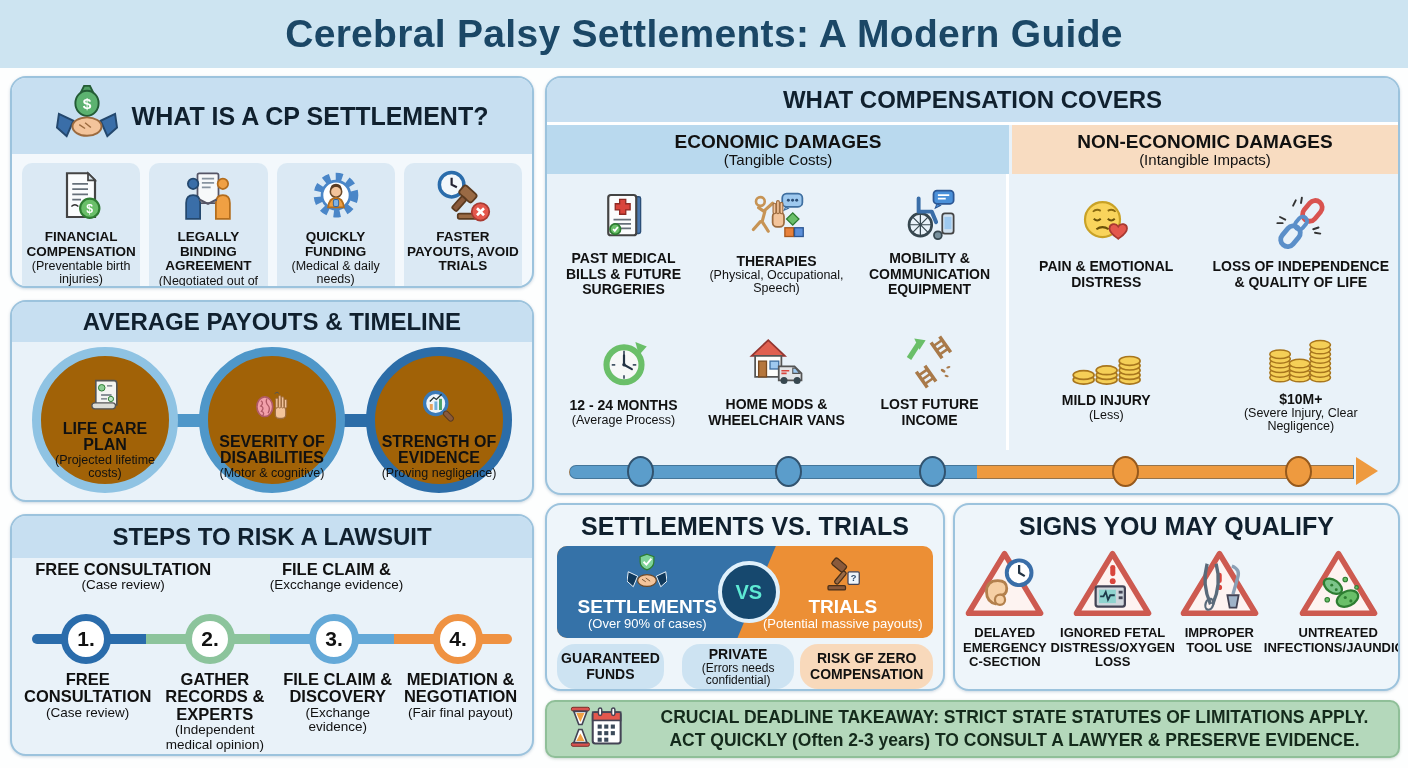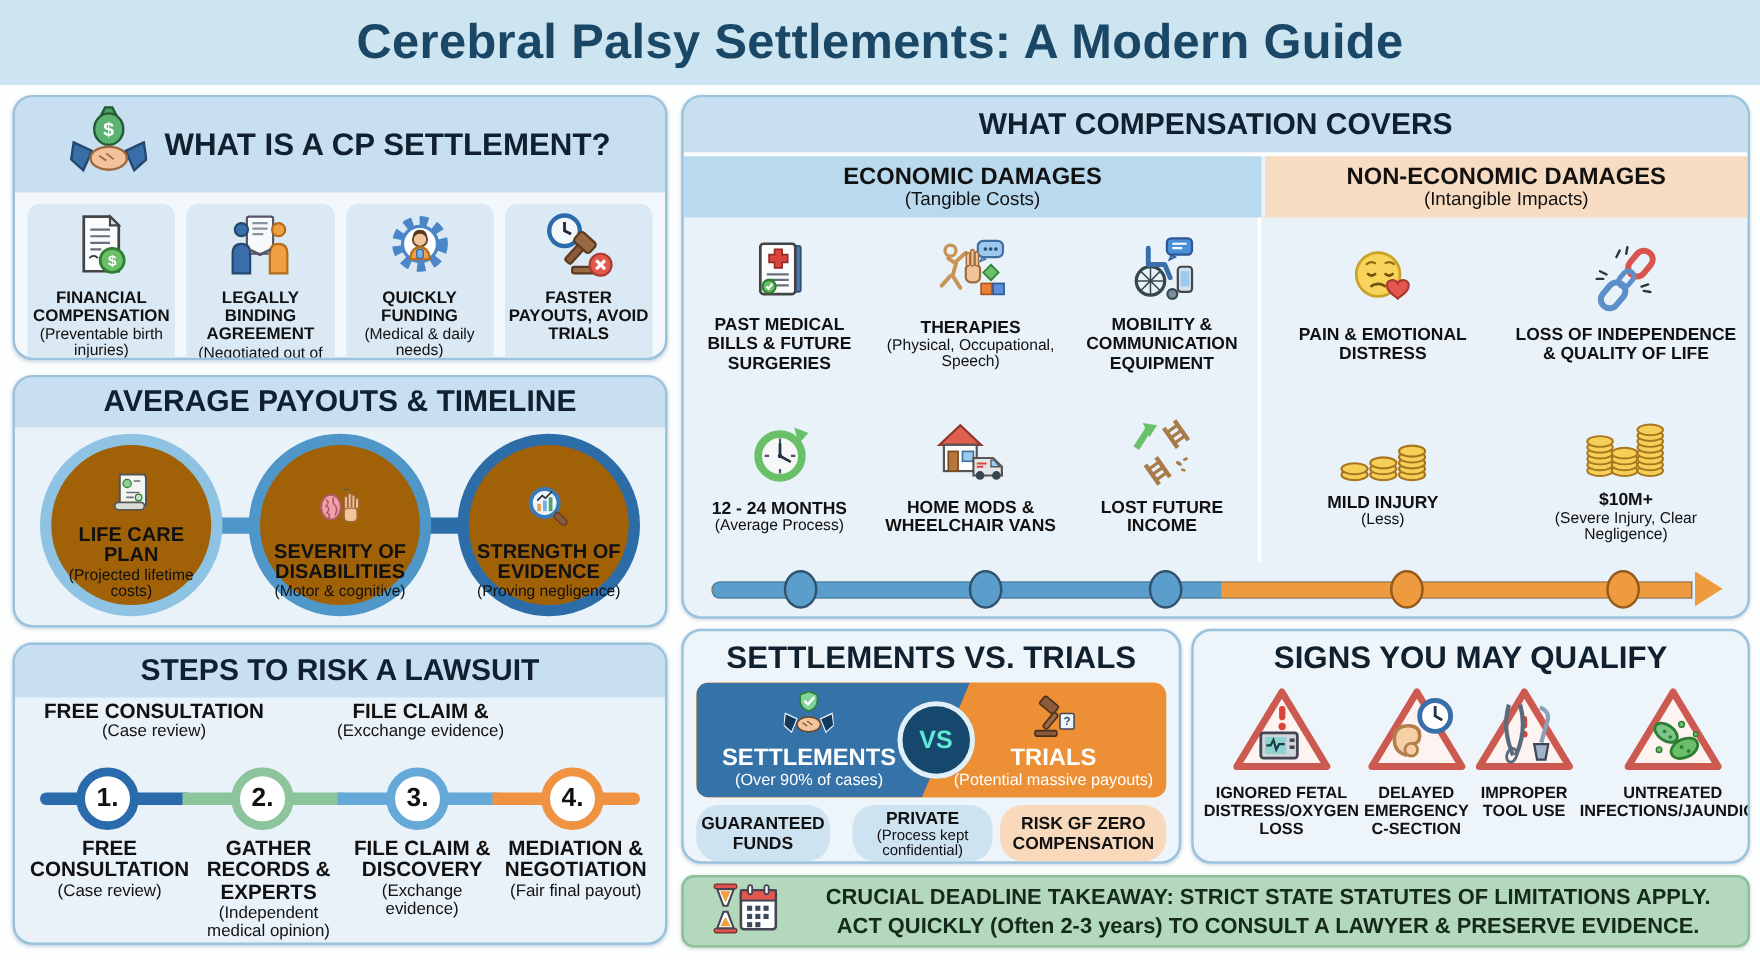--- a/index.html
+++ b/index.html
@@ -556,57 +556,57 @@
         <div class="s">(Potential massive payouts)</div>
       </div>
       <div class="vscirc">VS</div>
     </div>
     <div class="chips">
       <div class="chip chip1">
         <div class="t">GUARANTEED FUNDS</div>
       </div>
       <div class="chip chip2">
         <div class="t">PRIVATE</div>
-        <div class="s">(Process kept confidential)</div>
+        <div class="s">(Errors needs confidential)</div>
       </div>
       <div class="chip chip3">
         <div class="t">RISK GF ZERO COMPENSATION</div>
       </div>
     </div>
   </div>
 
   <div class="panel" id="p-signs">
     <div class="p5title">SIGNS YOU MAY QUALIFY</div>
     <div class="signs">
+      <div class="sign">
+        <span>
+          <svg viewBox="0 0 72 64">
+            <path d="M36 5 L68 58 H4 Z" fill="#fdf3f1" stroke="#cd5a50" stroke-width="5" stroke-linejoin="round"></path>
+            <path d="M29 50q-9-2-9-11 0-10 10-10 8 0 8 7 0 6-6 6" fill="#f6cfa4" stroke="#b3804d" stroke-width="2.5"></path>
+            <circle cx="32" cy="46" r="4.5" fill="#f6cfa4" stroke="#b3804d" stroke-width="2"></circle>
+            <circle cx="49" cy="22" r="11" fill="#fff" stroke="#3a6ea8" stroke-width="3.5"></circle>
+            <path d="M49 15v7l5 3" stroke="#234" stroke-width="2" fill="none"></path>
+          </svg>
+        </span>
+        <div class="t">DELAYED EMERGENCY C-SECTION</div>
+      </div>
       <div class="sign">
         <span>
           <svg viewBox="0 0 72 64">
             <path d="M36 5 L68 58 H4 Z" fill="#fdf3f1" stroke="#cd5a50" stroke-width="5" stroke-linejoin="round"></path>
             <rect x="34" y="15" width="4.5" height="10" rx="2.2" fill="#d9453c"></rect>
               <circle cx="36.2" cy="29.5" r="2.6" fill="#d9453c"></circle>
             <rect x="21" y="34" width="26" height="18" rx="2" fill="#cfd6dc" stroke="#445" stroke-width="2"></rect>
             <rect x="24" y="37" width="15" height="12" fill="#8fd4cf"></rect>
             <path d="M25 43h3l2-4 2 7 2-4h4" stroke="#1d3a4a" stroke-width="1.6" fill="none"></path>
             <rect x="41.5" y="38" width="3.5" height="2.5" fill="#445"></rect>
               <rect x="41.5" y="43" width="3.5" height="2.5" fill="#445"></rect>
           </svg>
         </span>
         <div class="t">IGNORED FETAL DISTRESS/OXYGEN LOSS</div>
-      </div>
-      <div class="sign">
-        <span>
-          <svg viewBox="0 0 72 64">
-            <path d="M36 5 L68 58 H4 Z" fill="#fdf3f1" stroke="#cd5a50" stroke-width="5" stroke-linejoin="round"></path>
-            <path d="M29 50q-9-2-9-11 0-10 10-10 8 0 8 7 0 6-6 6" fill="#f6cfa4" stroke="#b3804d" stroke-width="2.5"></path>
-            <circle cx="32" cy="46" r="4.5" fill="#f6cfa4" stroke="#b3804d" stroke-width="2"></circle>
-            <circle cx="49" cy="22" r="11" fill="#fff" stroke="#3a6ea8" stroke-width="3.5"></circle>
-            <path d="M49 15v7l5 3" stroke="#234" stroke-width="2" fill="none"></path>
-          </svg>
-        </span>
-        <div class="t">DELAYED EMERGENCY C-SECTION</div>
       </div>
       <div class="sign">
         <span>
           <svg viewBox="0 0 72 64">
             <path d="M36 5 L68 58 H4 Z" fill="#fdf3f1" stroke="#cd5a50" stroke-width="5" stroke-linejoin="round"></path>
             <rect x="34" y="22" width="4" height="9" rx="2" fill="#d9453c"></rect>
               <circle cx="36" cy="35" r="2.3" fill="#d9453c"></circle>
             <path d="M25 14q-5 18 3 36" stroke="#5a6a7a" stroke-width="3" fill="none"></path>
             <path d="M33 14q5 18-3 36" stroke="#5a6a7a" stroke-width="3" fill="none"></path>
             <ellipse cx="27" cy="50" rx="3.4" ry="5" transform="rotate(18 27 50)" fill="none" stroke="#5a6a7a" stroke-width="2"></ellipse>

